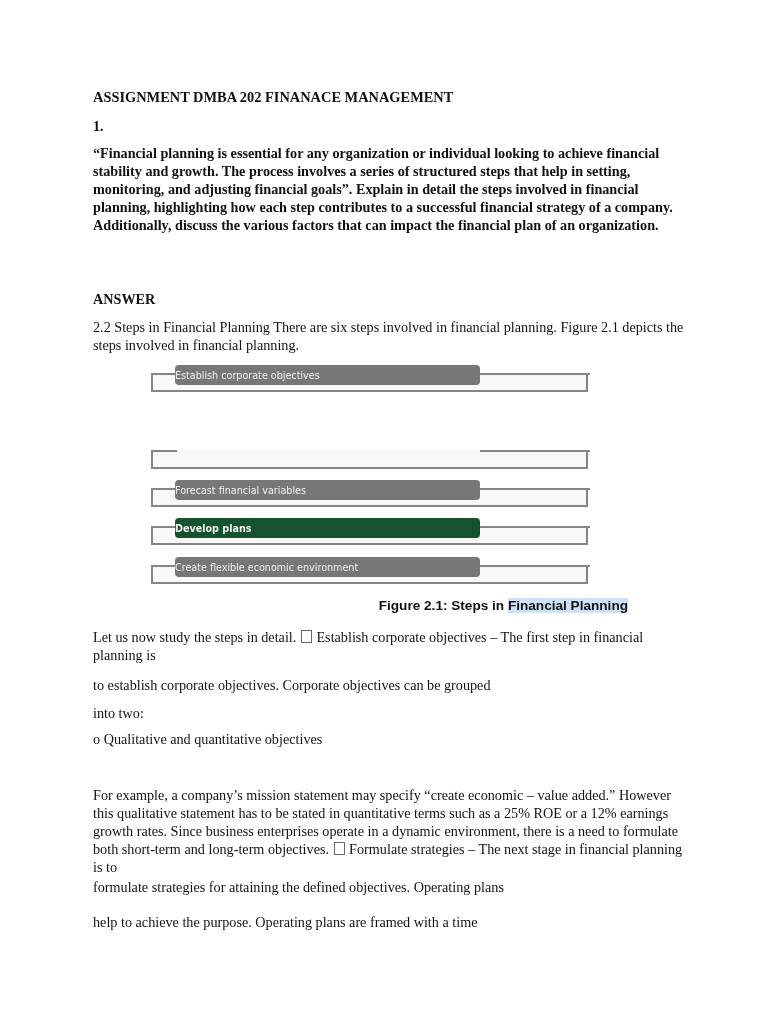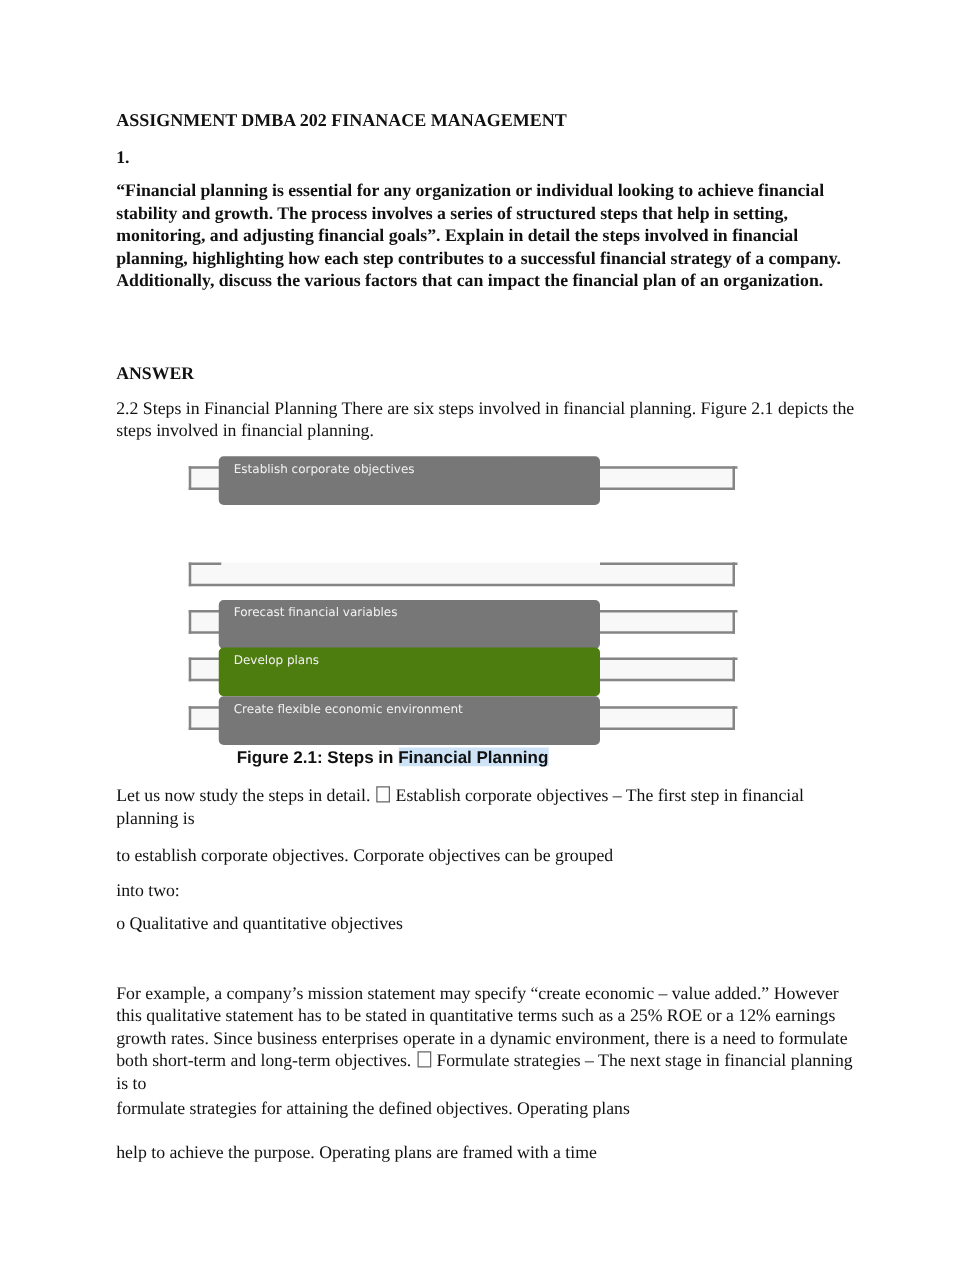--- a/index.html
+++ b/index.html
@@ -14,24 +14,24 @@
   .answer-h { top: 290px; }
   .intro { top: 318px; width: 600px; }
 
   
   .figure { position: absolute; left: 150px; top: 362px; width: 442px; height: 230px; }
   .row { position: absolute; left: 0; width: 442px; height: 30px; }
   .bracket { position: absolute; left: 1px; top: 11px; width: 437px; height: 19px;
              border: 2px solid #858585; border-top: none; background: #f8f8f8; box-sizing: border-box; }
   .bracket-top-l { position: absolute; left: 1px; top: 11px; width: 26px; height: 2px; background: #858585; }
   .bracket-top-r { position: absolute; left: 330px; top: 11px; width: 110px; height: 2px; background: #858585; }
-  .pill { position: absolute; left: 25px; top: 3px; width: 305px; height: 39px; background: #777777;
+  .pill { position: absolute; left: 25px; top: 3px; width: 305px; height: 20px; background: #777777;
           border-radius: 4px; color: #f2f2f2; font-family: "DejaVu Sans", sans-serif; font-size: 9.6px;
-          line-height: 22px; padding-left: 12px; box-sizing: border-box; white-space: nowrap; }
-  .caption { position: absolute; left: 0; width: 628px; top: 598px; text-align: center;
+          line-height: 22px; box-sizing: border-box; white-space: nowrap; }
+  .caption { position: absolute; left: 0; width: 628px; top: 598px; text-align: right;
              font-family: "Liberation Sans", sans-serif; font-weight: bold; font-size: 13.6px; color: #111; }
   .caption .hl { background: #cfe3f7; }
 
   .p1 { top: 628px; }
   .p2 { top: 676px; }
   .p3 { top: 704px; }
   .p4 { top: 730px; }
   .p5 { top: 758px; }
   .p6 { top: 786px; width: 600px; }
   .p7 { top: 878px; }
@@ -63,21 +63,21 @@
     <div class="row" style="top:115px">
       <div class="bracket"></div>
       <div class="bracket-top-l"></div>
         <div class="bracket-top-r"></div>
       <div class="pill" style="background: rgb(119, 119, 119);">Forecast financial variables</div>
     </div>
     <div class="row" style="top:153px">
       <div class="bracket"></div>
       <div class="bracket-top-l"></div>
         <div class="bracket-top-r"></div>
-      <div class="pill" style="background: #4d7c0f;">Develop plans</div>
+      <div class="pill" style="background: #14532d; font-weight: bold;">Develop plans</div>
     </div>
     <div class="row" style="top:192px">
       <div class="bracket"></div>
       <div class="bracket-top-l"></div>
         <div class="bracket-top-r"></div>
       <div class="pill" style="background: rgb(119, 119, 119);">Create flexible economic environment</div>
     </div>
   </div>
 
   <div class="caption">

